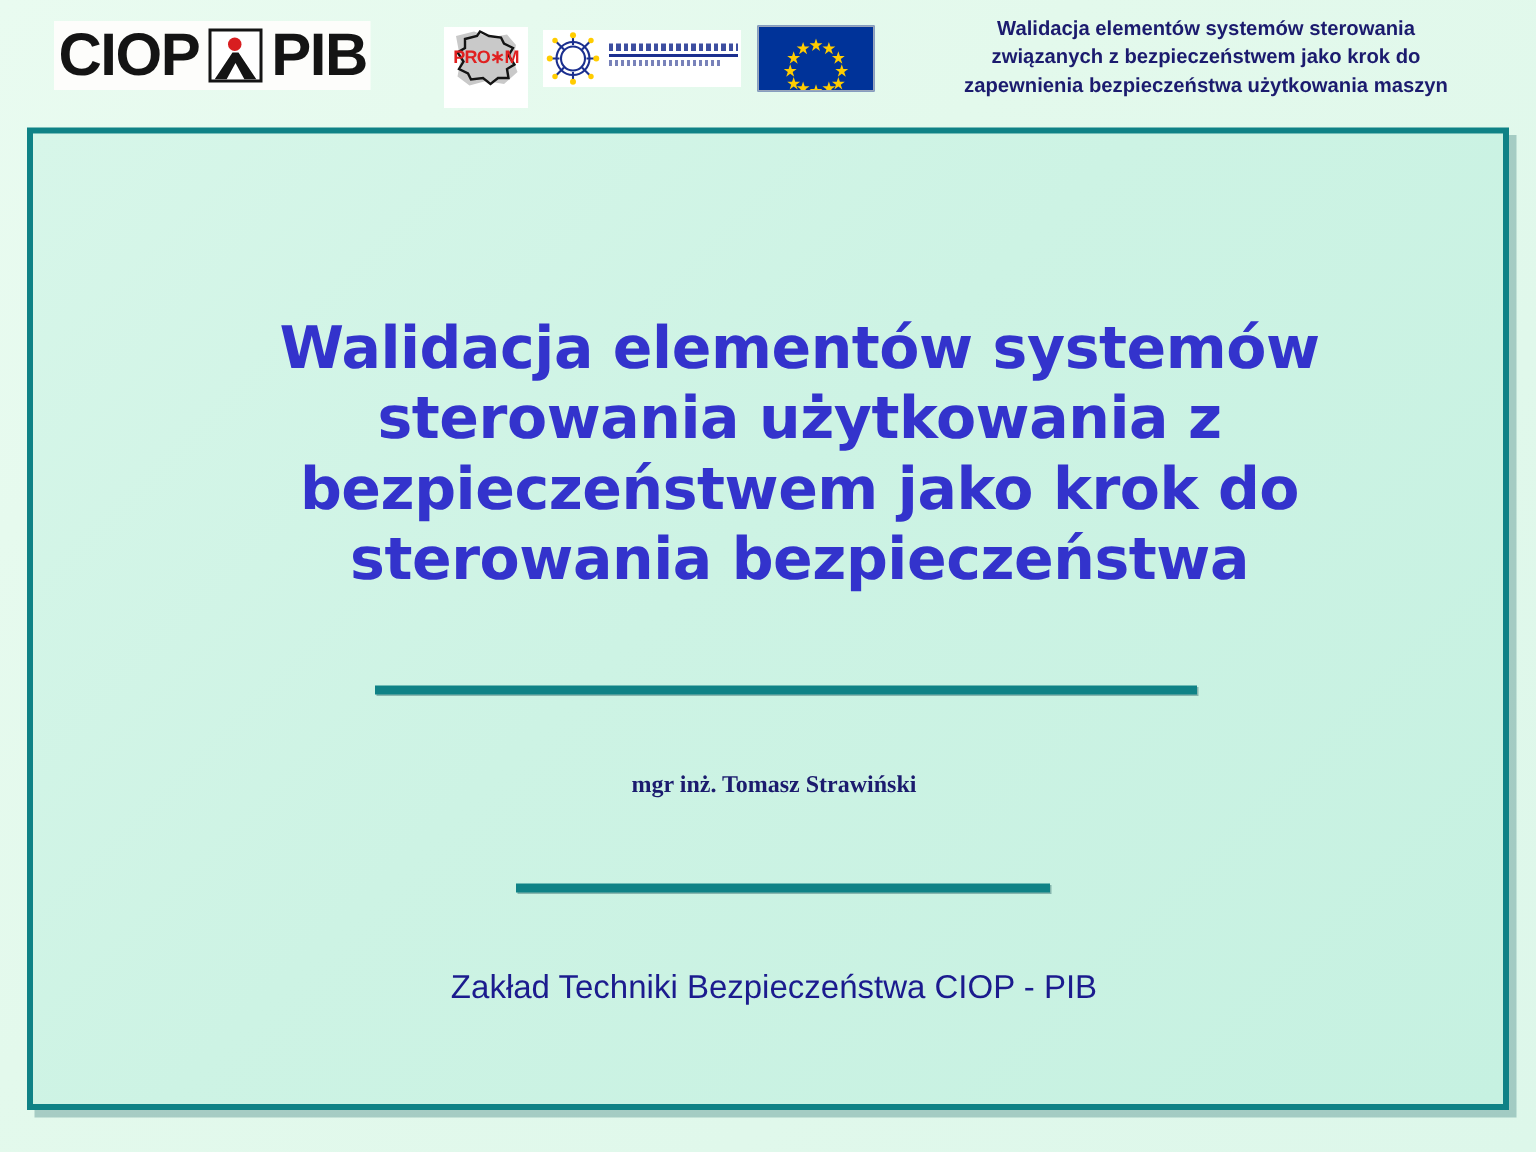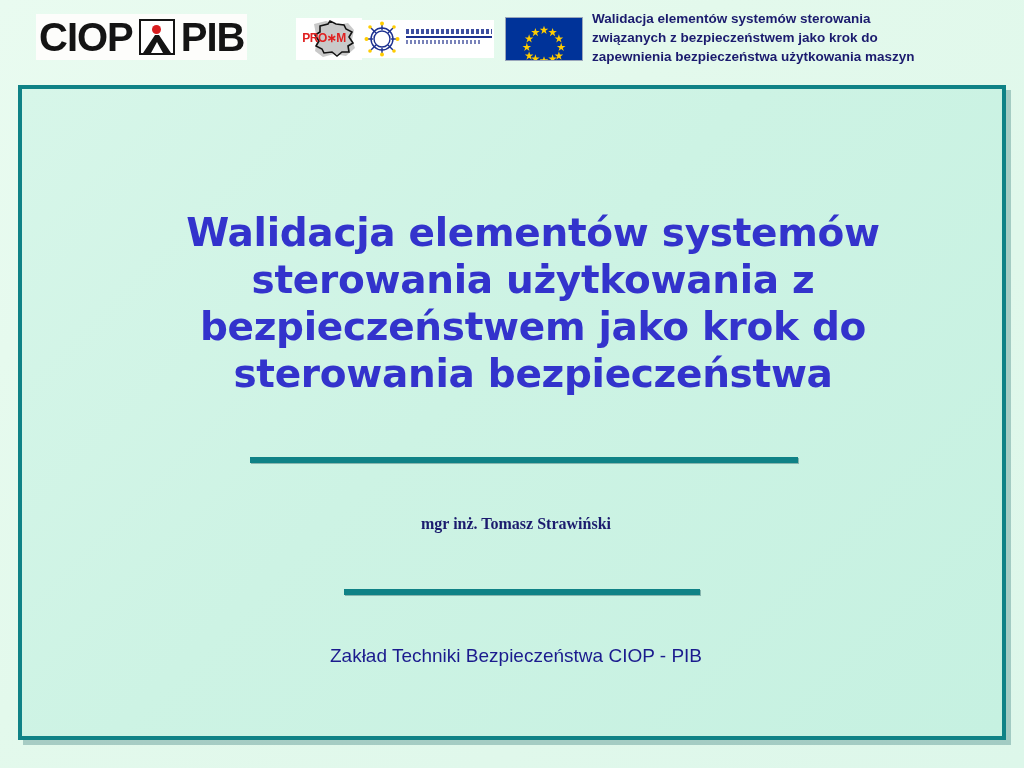--- a/index.html
+++ b/index.html
@@ -75,23 +75,22 @@
     width: 32px;
     height: 20px;
   }
 
   
   #prom-logo {
     position: absolute;
     left: 296px;
     top: 18px;
     width: 56px;
-    height: 42px;
+    height: 54px;
     background: #ffffff;
-    padding-left: 10px;
   }
   #prom-logo .promtext {
     position: absolute;
     left: 0;
     top: 13px;
     width: 56px;
     text-align: center;
     font-family: "Liberation Sans", sans-serif;
     font-weight: bold;
     font-size: 12px;
@@ -150,21 +149,21 @@
     border: 1px solid #9aa6bb;
     box-sizing: border-box;
   }
 
   
   #header-title {
     position: absolute;
     left: 592px;
     top: 9px;
     width: 424px;
-    text-align: left;
+    text-align: center;
     font-family: "Liberation Sans", sans-serif;
     font-weight: bold;
     font-size: 13.5px;
     line-height: 19px;
     color: #1b1b6e;
   }
 
   
   #content-frame {
     position: absolute;
@@ -226,21 +225,21 @@
   }
 
   #department {
     position: absolute;
     left: 70px;
     top: 556px;
     width: 848px;
     text-align: center;
     font-family: "Liberation Sans", sans-serif;
     font-weight: normal;
-    font-size: 19px;
+    font-size: 22px;
     color: #1b1b8e;
   }
 </style>
 </head>
 <body>
 
 <div id="slide">
 
   <div id="header">
 

